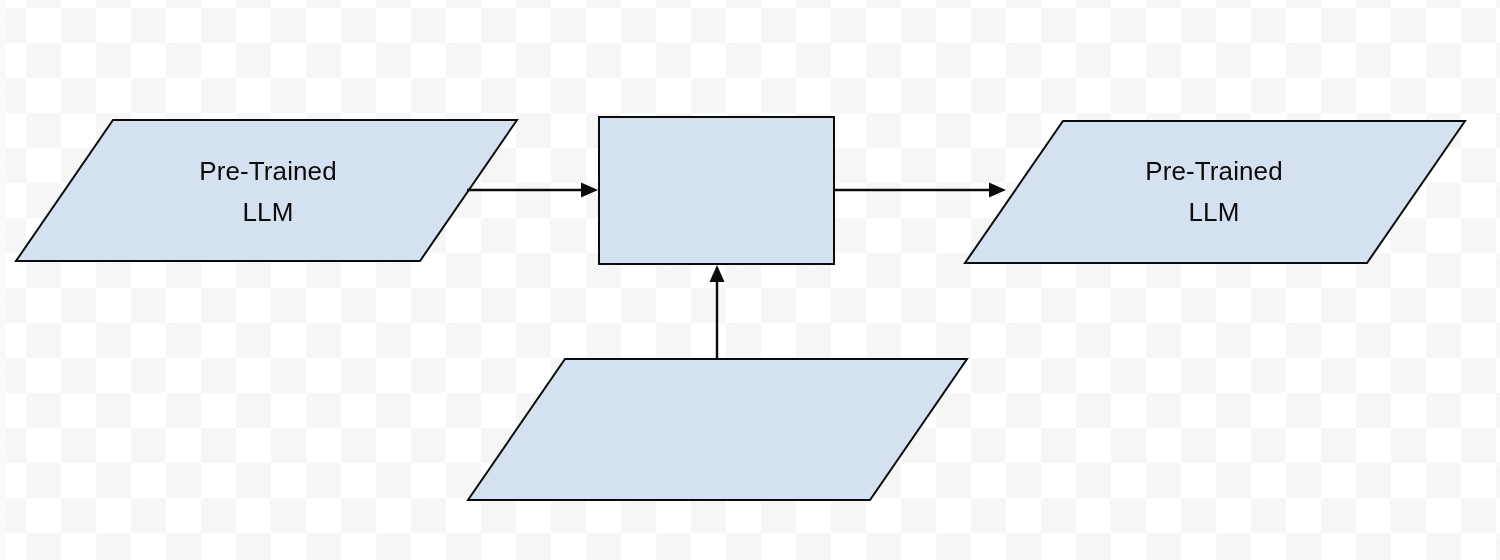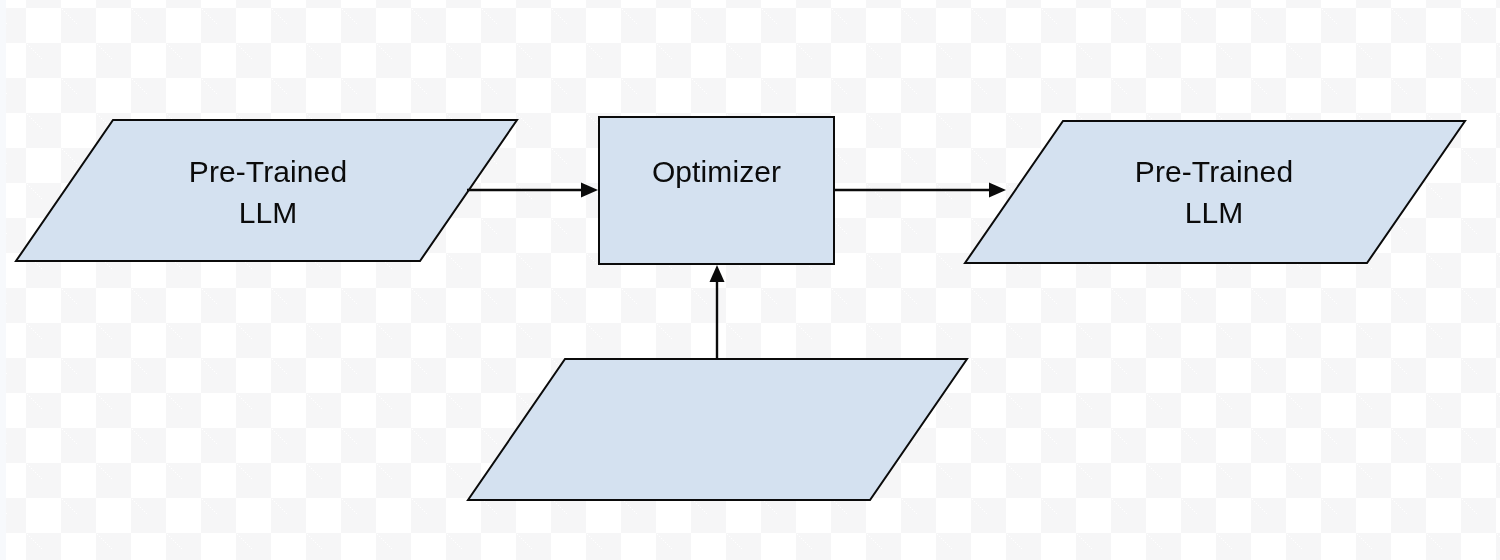--- a/index.html
+++ b/index.html
@@ -63,21 +63,21 @@
     stroke: none;
   }
 
   
   .node-label {
     position: absolute;
     z-index: 4;
     text-align: center;
     color: #0b0b0b;
     font-family: "Liberation Sans", sans-serif;
-    font-size: 30px;
+    font-size: 26px;
     line-height: 41px;
     letter-spacing: 0.1px;
     white-space: pre-line;
     pointer-events: none;
   }
   #label-source  { left: 137px;  top: 151px; width: 262px; }
   #label-process { left: 598px;  top: 151px; width: 237px; }
   #label-target  { left: 1083px; top: 151px; width: 262px; }
   #label-support { left: 588px;  top: 411px; width: 262px; }
 </style>
@@ -108,19 +108,18 @@
 
     <g>
       <line class="edge-line" x1="717" y1="359" x2="717" y2="280"></line>
       <polygon class="edge-head" points="717,265 709.5,282 724.5,282"></polygon>
     </g>
   </svg>
 
   <div class="node-label" id="label-source">Pre-Trained
 LLM</div>
 
-  <div class="node-label" id="label-process">Optimizer</div>
 
   <div class="node-label" id="label-target">Pre-Trained
 LLM</div>
 
 
 </div>
 
 </body></html>

